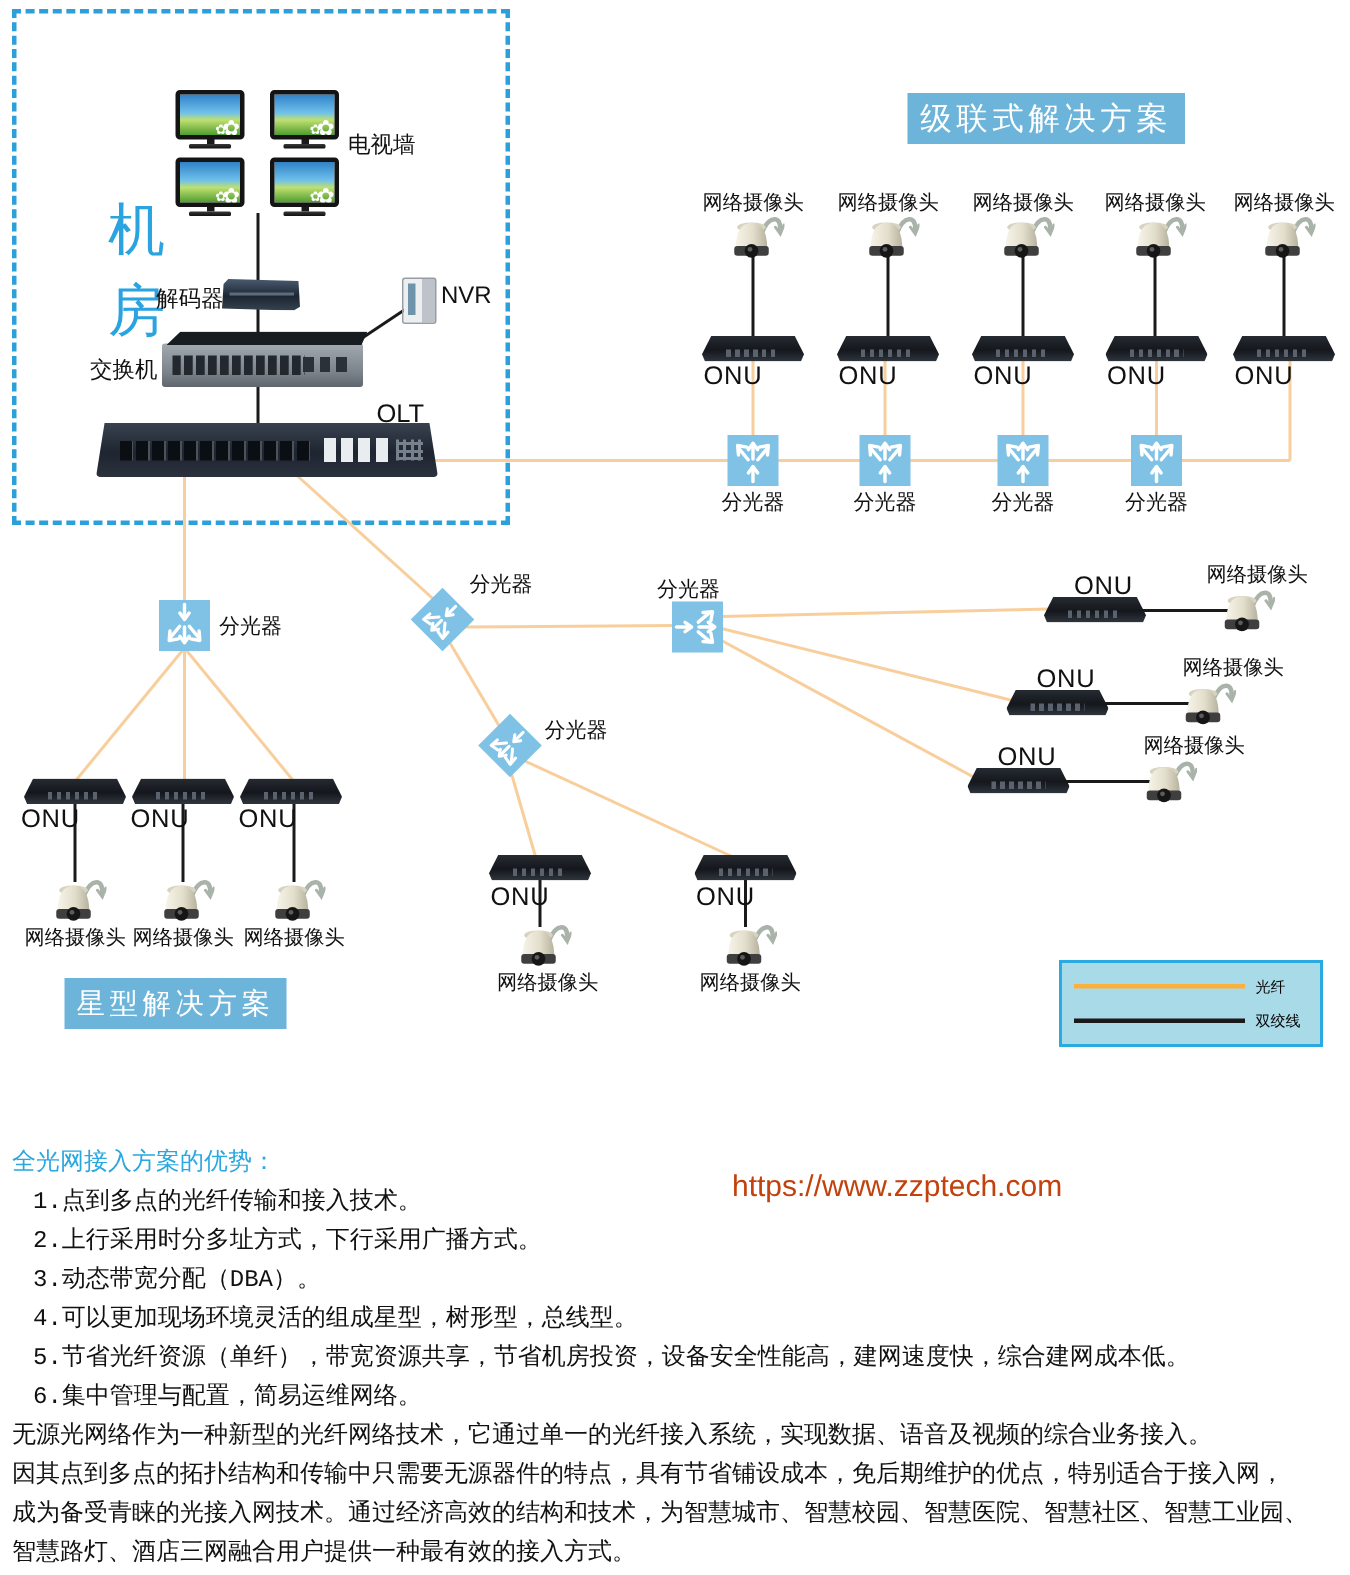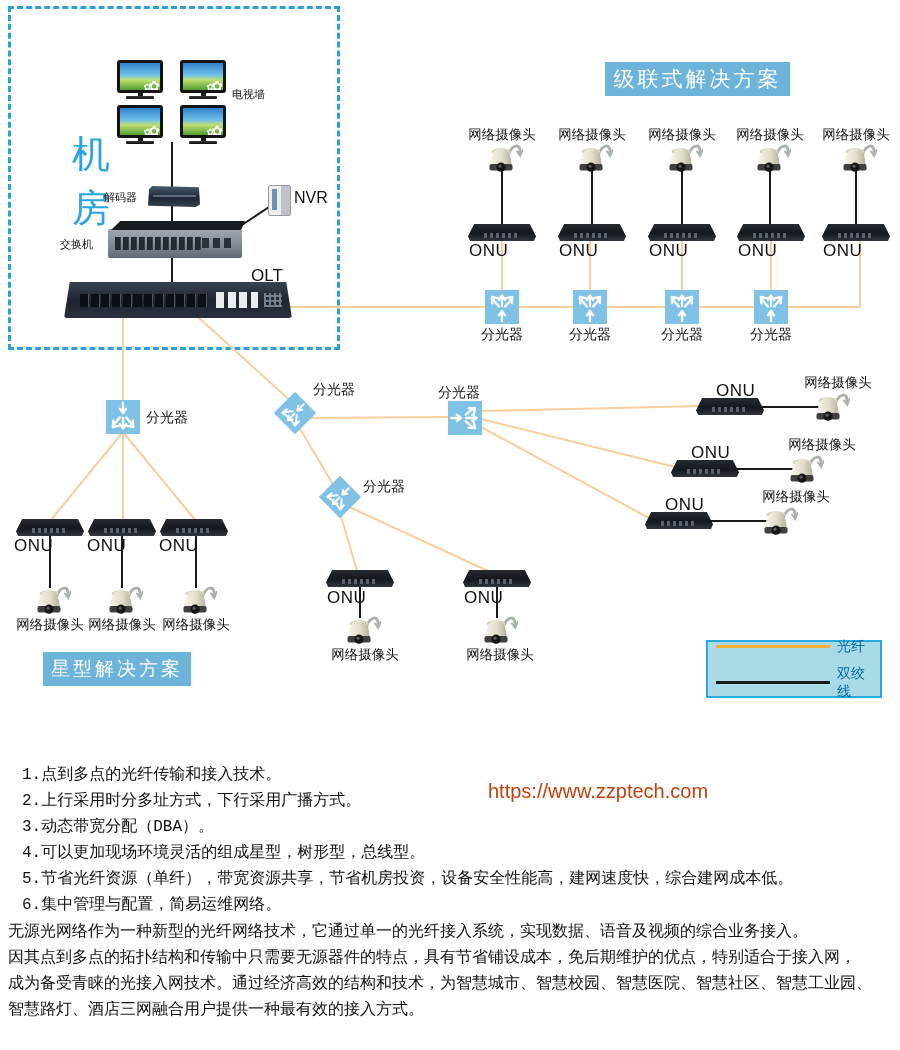--- a/index.html
+++ b/index.html
@@ -12,21 +12,21 @@
   #wires line.t{stroke:#1a1a1a;stroke-width:2;}
   
   .room{left:8px;top:6px;width:326px;height:338px;border:3px dashed #2d9fd9;z-index:0;}
   .room-title{left:72px;top:128px;width:44px;font-size:38px;line-height:1.42;color:#2aa3e1;
               word-break:break-all;z-index:3;}
   
   .lbl{position:absolute;z-index:4;color:#111;}
   .cam-lbl{width:90px;text-align:center;font-size:13.5px;}
   .onu-lbl{font-size:17px;letter-spacing:0.5px;}
   .spl-lbl{font-size:14px;}
-  .dev-lbl{font-size:11px;text-align:right;}
+  .dev-lbl{font-size:15px;text-align:right;}
   
   .monitor{position:absolute;width:46px;z-index:3;}
   .scr{height:33px;border:3px solid #141414;border-radius:3px;box-sizing:border-box;position:relative;overflow:hidden;
        background:linear-gradient(180deg,#2f82c8 0%,#6fc0ea 45%,#bfe070 63%,#4f9c30 100%);}
   .scr::before{content:'✿';position:absolute;right:9px;bottom:-2px;font-size:9px;color:#fff;}
   .scr::after{content:'✿';position:absolute;right:0px;bottom:-4px;font-size:14px;color:#fff;}
   .stand{width:5px;height:4px;background:#1a1a1a;margin:-1px auto 0;}
   .mbase{width:28px;height:3px;background:linear-gradient(#3a3a3a,#101010);margin:0 auto;border-radius:1px;}
   
   .decoder{left:148px;top:186px;width:52px;height:21px;z-index:3;border-radius:2px;
@@ -74,21 +74,21 @@
   .cam svg{width:100%;height:100%;display:block;}
   
   .sol-title{position:absolute;z-index:4;background:#6cb4da;color:#fff;display:flex;align-items:center;
              justify-content:center;letter-spacing:3px;}
   
   .legend{left:706px;top:640px;width:176px;height:58px;background:#a9dae8;border:2px solid #29abe2;
           box-sizing:border-box;display:flex;flex-direction:column;justify-content:center;gap:9px;
           padding:0 8px;z-index:4;}
   .legend-row{display:flex;align-items:center;gap:7px;}
   .legend-line{flex:0 0 114px;}
-  .legend-row span{font-size:14px;color:#0369a1;}
+  .legend-row span{font-size:10px;color:#000000;}
   
   .adv{left:8px;top:762px;width:888px;font-size:16px;line-height:26px;z-index:4;}
   .adv .head{color:#29a7e0;}
   .adv .item{padding-left:14px;font-family:Liberation Mono, monospace;}
   .url{left:488px;top:780px;font-size:20px;color:#c2410c;z-index:5;}
 </style>
 </head>
 <body>
 
 <svg width="0" height="0" style="position:absolute">
@@ -512,20 +512,21 @@
     </div>
     <div class="legend-row">
       <div class="legend-line" style="height:2.5px;background:#1a1a1a"></div>
       <span>双绞线</span>
     </div>
   </div>
 
   <div class="abs url">https://www.zzptech.com</div>
 
   <div class="abs adv">
+    <div class="head">全光网接入方案的优势：</div>
     <div class="item">1.点到多点的光纤传输和接入技术。</div>
     <div class="item">2.上行采用时分多址方式，下行采用广播方式。</div>
     <div class="item">3.动态带宽分配（DBA）。</div>
     <div class="item">4.可以更加现场环境灵活的组成星型，树形型，总线型。</div>
     <div class="item">5.节省光纤资源（单纤），带宽资源共享，节省机房投资，设备安全性能高，建网速度快，综合建网成本低。</div>
     <div class="item">6.集中管理与配置，简易运维网络。</div>
     <div>无源光网络作为一种新型的光纤网络技术，它通过单一的光纤接入系统，实现数据、语音及视频的综合业务接入。</div>
     <div>因其点到多点的拓扑结构和传输中只需要无源器件的特点，具有节省铺设成本，免后期维护的优点，特别适合于接入网，</div>
     <div>成为备受青睐的光接入网技术。通过经济高效的结构和技术，为智慧城市、智慧校园、智慧医院、智慧社区、智慧工业园、</div>
     <div>智慧路灯、酒店三网融合用户提供一种最有效的接入方式。</div>

